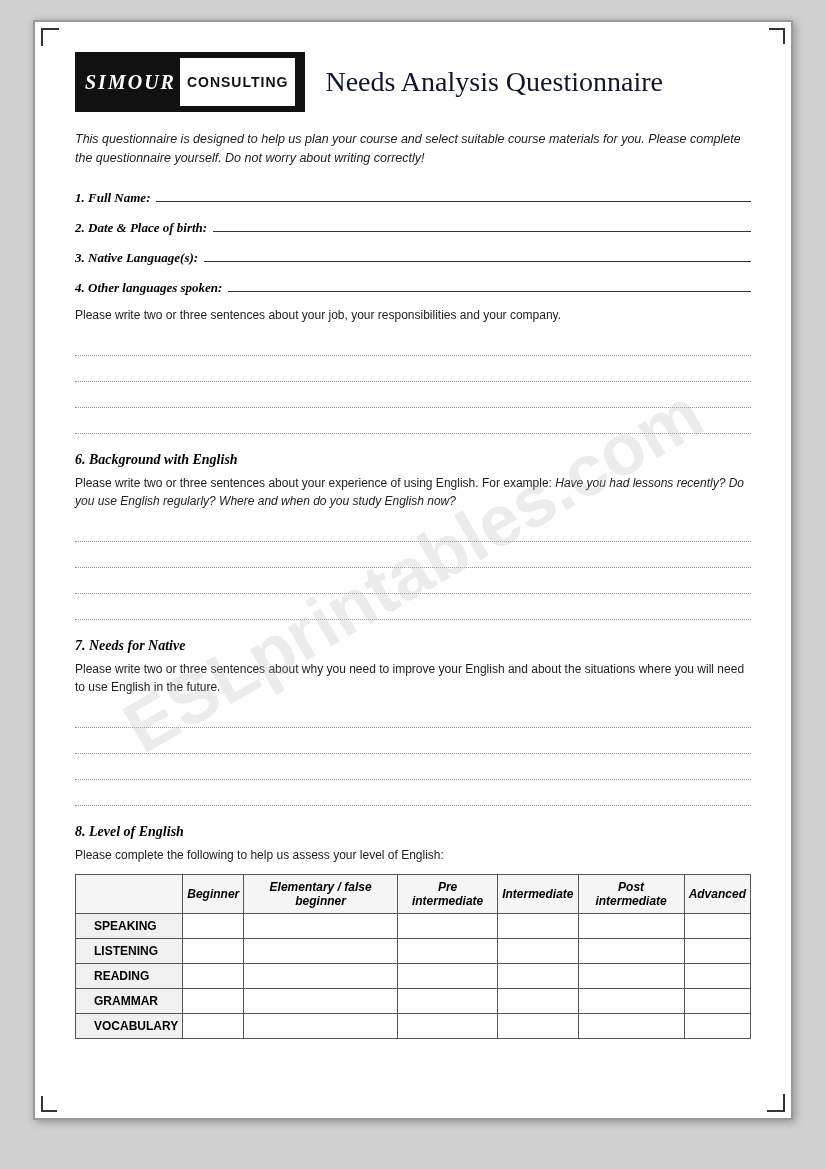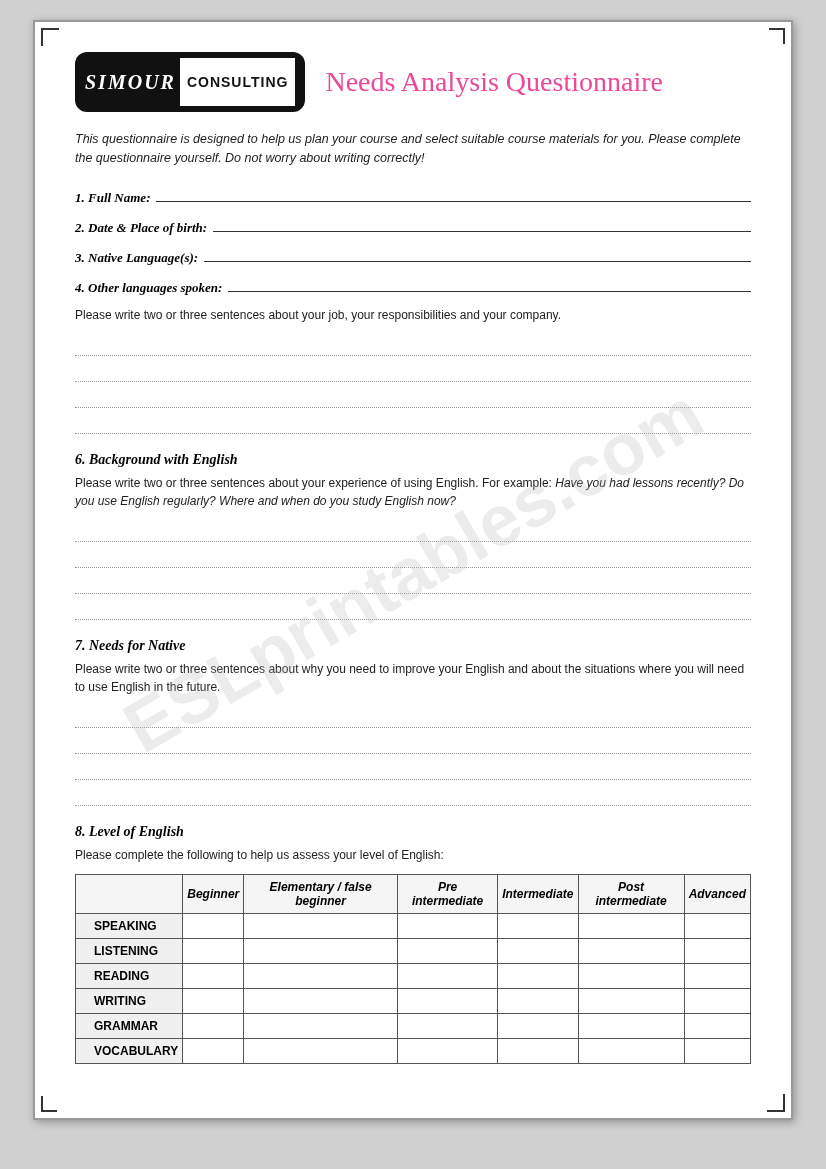--- a/index.html
+++ b/index.html
@@ -57,21 +57,20 @@
       background: #111;
       color: #fff;
       font-weight: 900;
       font-size: 18px;
       letter-spacing: 1px;
       padding: 6px 10px;
       display: inline-flex;
       align-items: center;
       gap: 0;
       white-space: nowrap;
-      border-radius: 12px;
     }
     .logo-simour {
       font-style: italic;
       font-family: serif;
       font-size: 20px;
       letter-spacing: 2px;
     }
     .logo-consulting {
       background: #fff;
       color: #111;
@@ -79,21 +78,21 @@
       font-size: 14px;
       font-weight: 900;
       padding: 16px 7px;
       letter-spacing: 1px;
       margin-left: 4px;
     }
     .main-title {
       font-size: 28px;
       font-weight: 400;
       font-family: 'Times New Roman', serif;
-      color: #ec4899;
+      color: #0f172a;
       white-space: nowrap;
     }
 
     
     .intro-text {
       font-style: italic;
       font-size: 12.5px;
       color: #222;
       margin-bottom: 18px;
       line-height: 1.5;
@@ -318,29 +317,20 @@
           <tr>
             <td class="skill-label">READING</td>
             <td></td>
             <td></td>
             <td></td>
             <td></td>
             <td></td>
             <td></td>
           </tr>
           <tr>
-            <td class="skill-label">WRITING</td>
-            <td></td>
-            <td></td>
-            <td></td>
-            <td></td>
-            <td></td>
-            <td></td>
-          </tr>
-          <tr>
             <td class="skill-label">GRAMMAR</td>
             <td></td>
             <td></td>
             <td></td>
             <td></td>
             <td></td>
             <td></td>
           </tr>
           <tr>
             <td class="skill-label">VOCABULARY</td>

